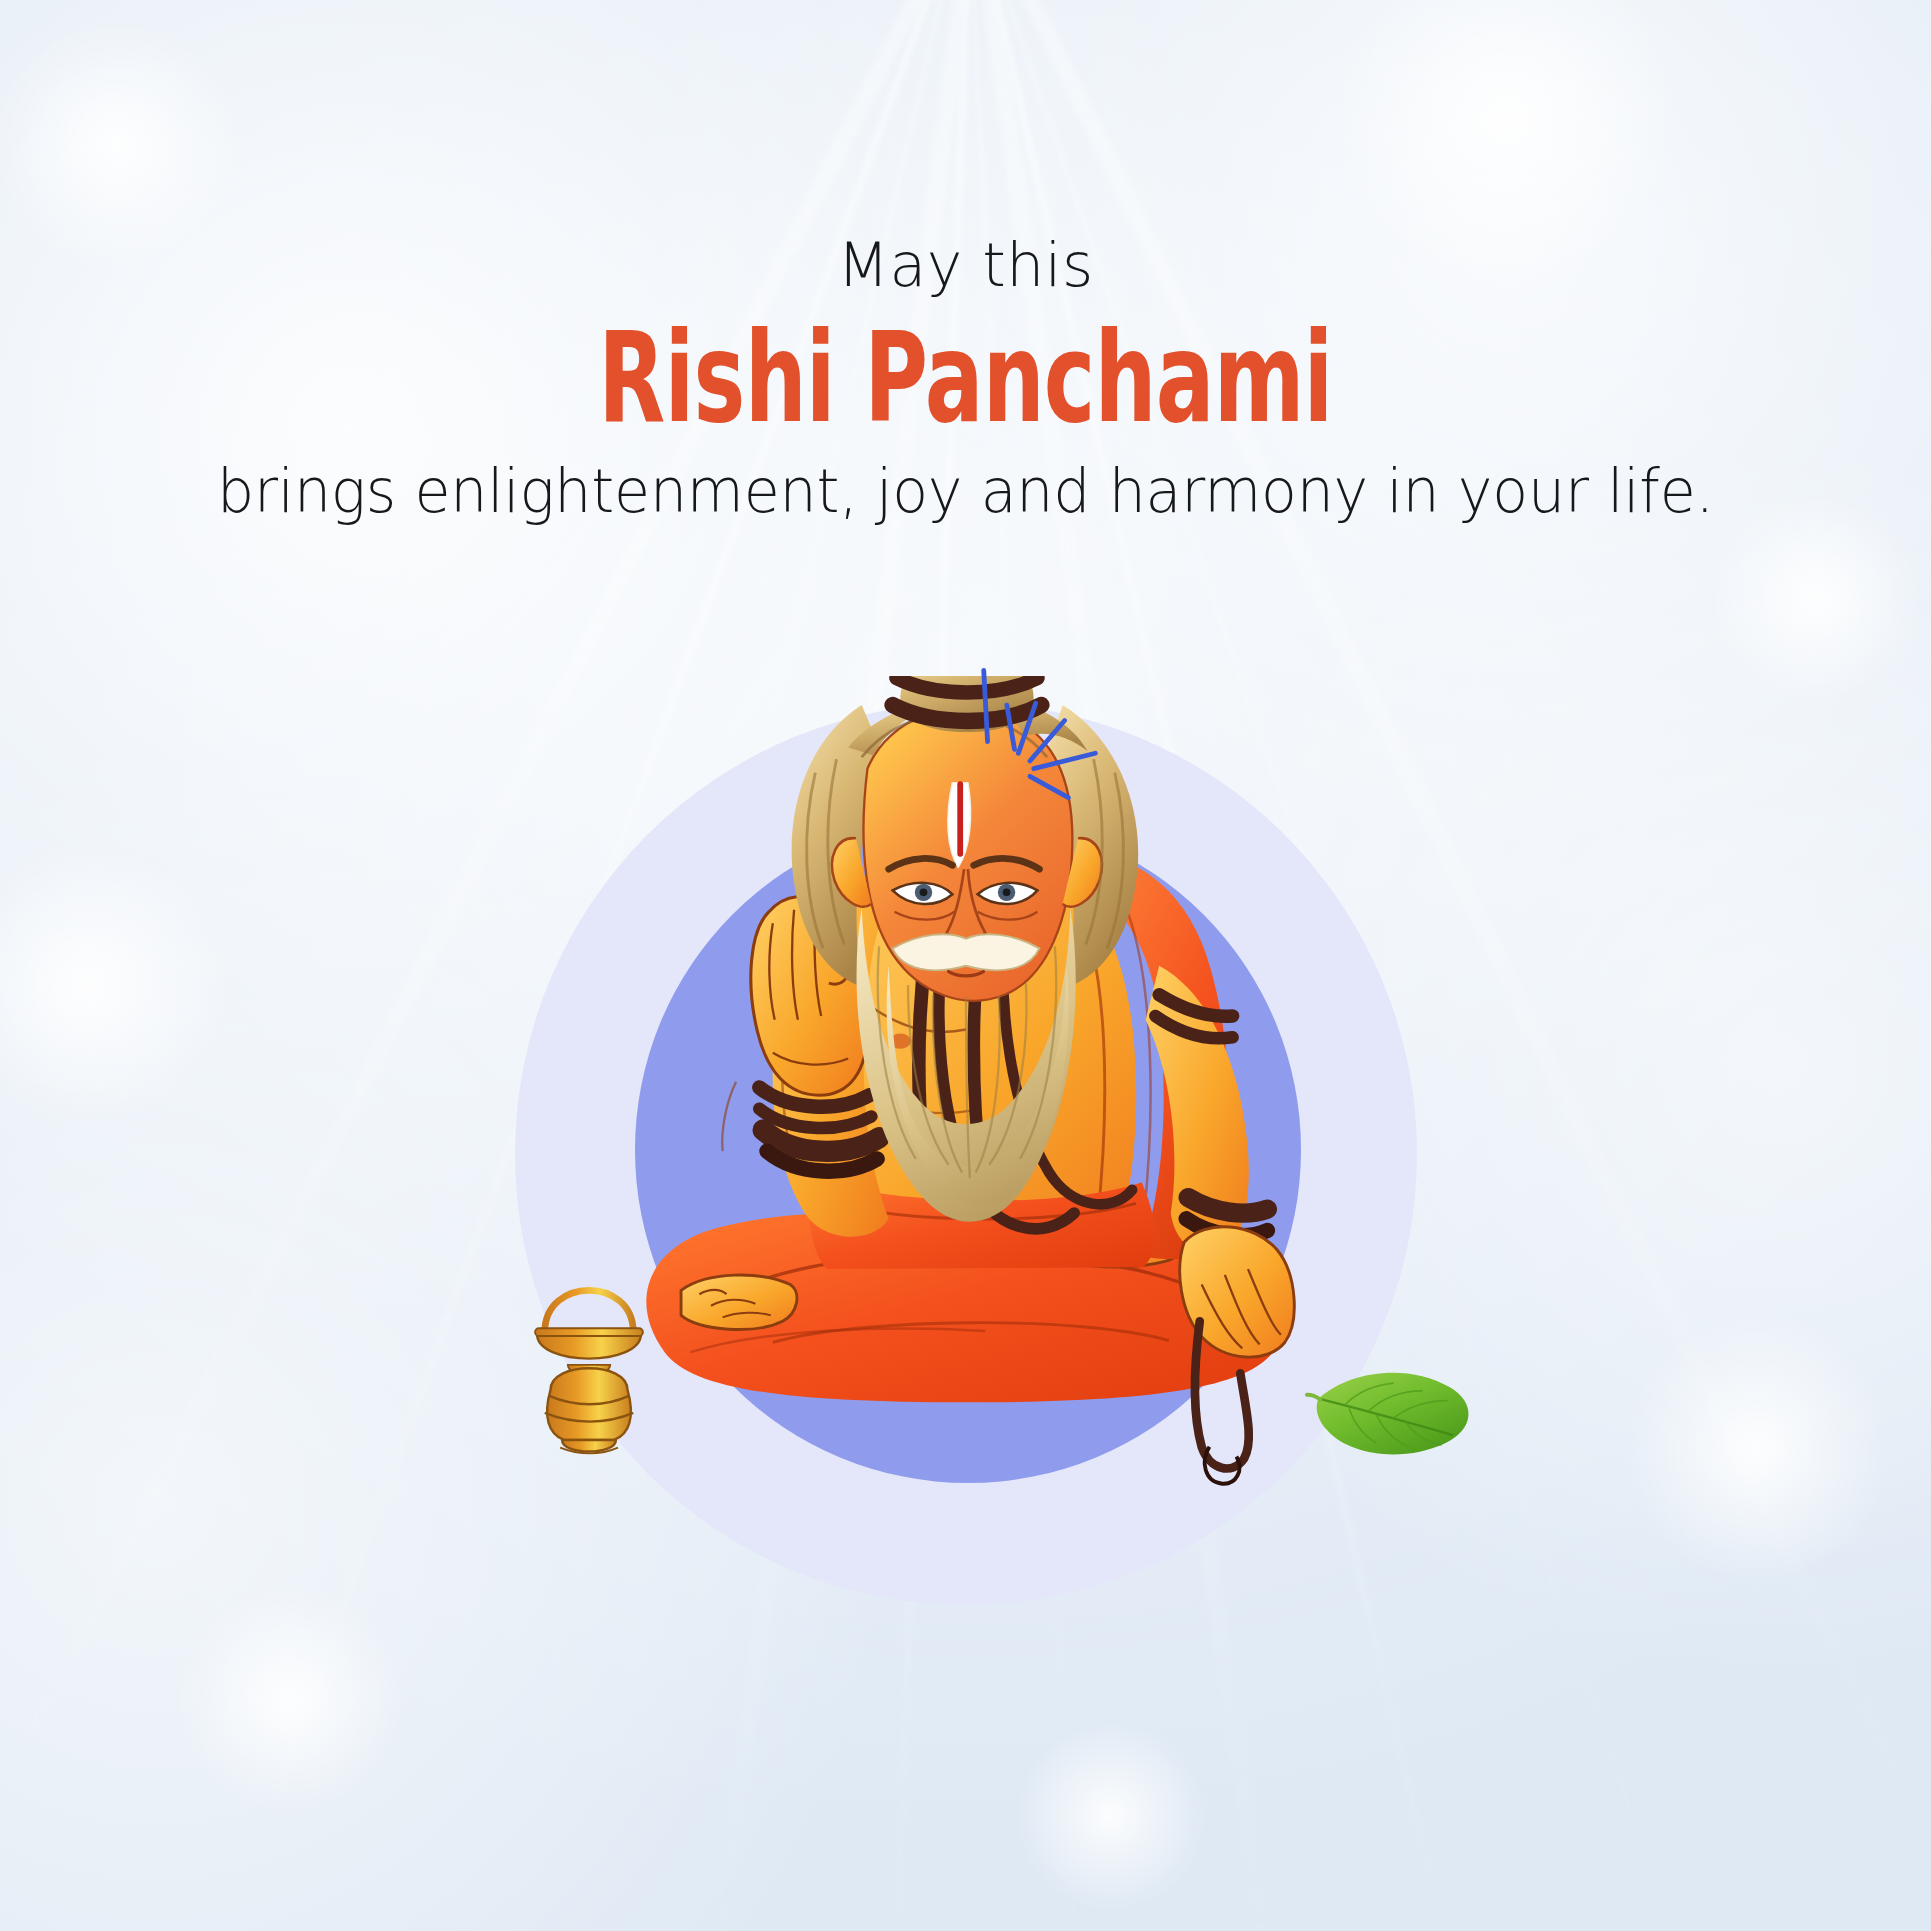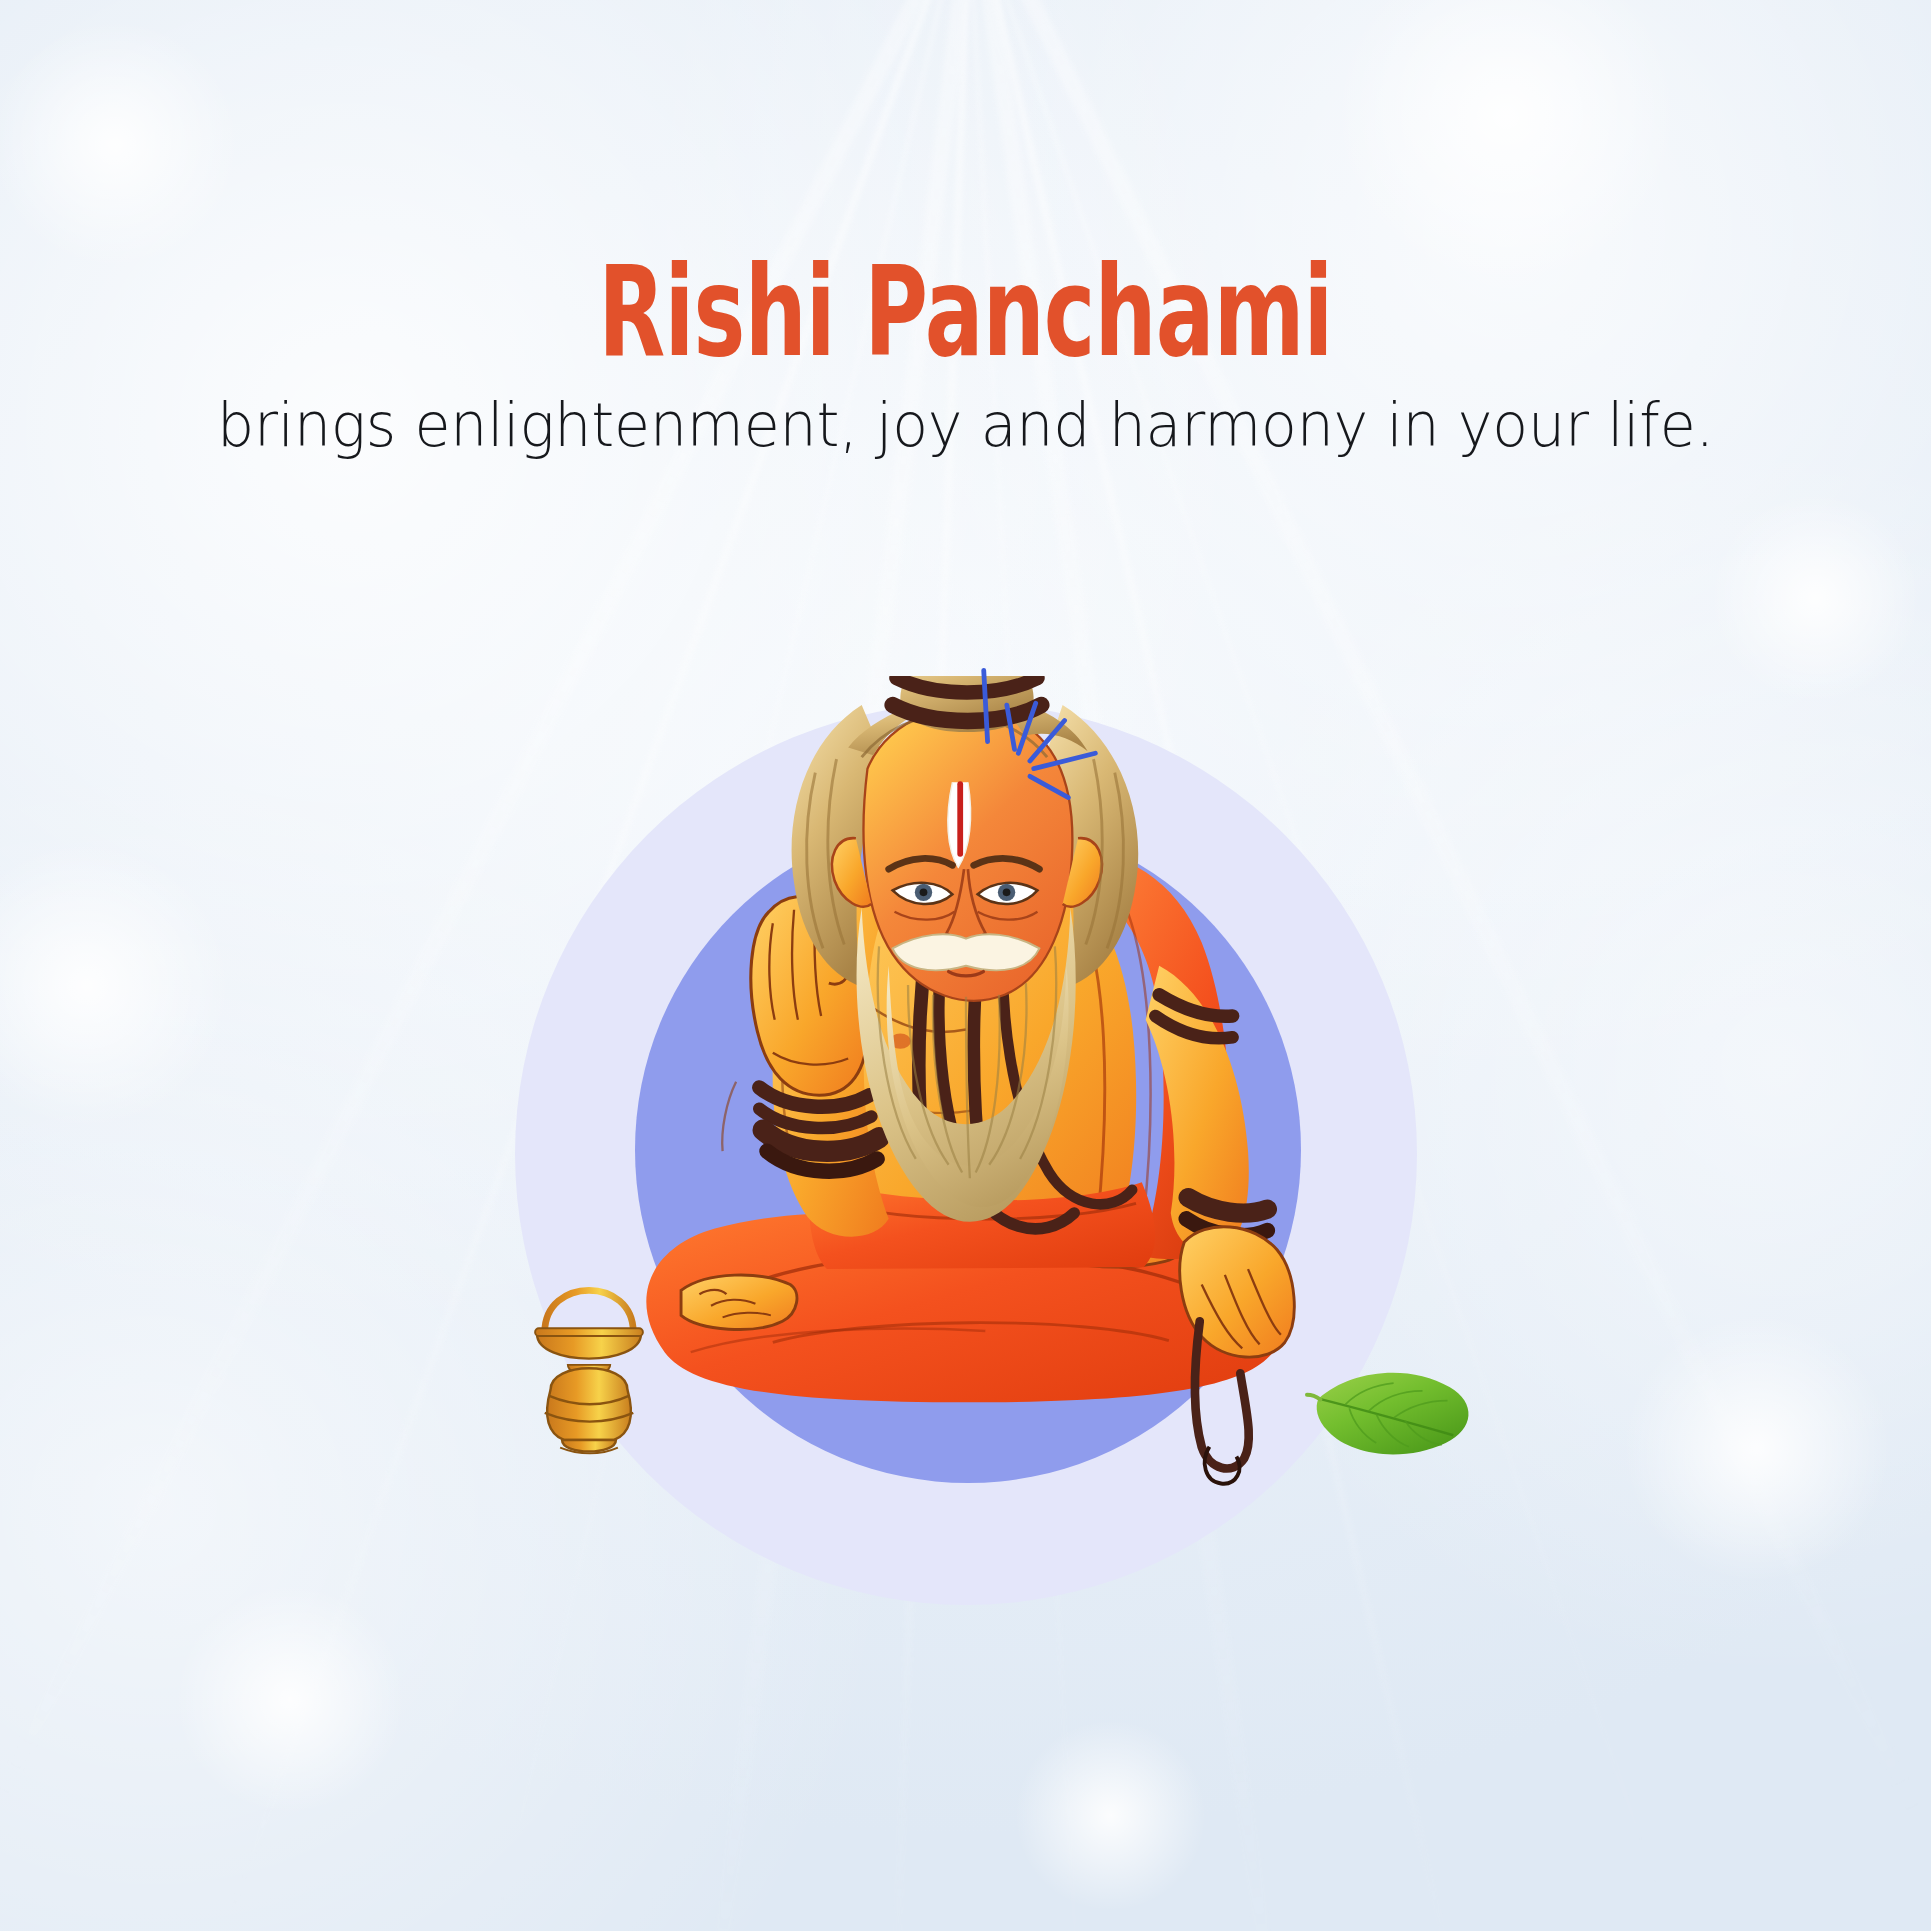--- a/index.html
+++ b/index.html
@@ -88,20 +88,21 @@
       <div class="bokeh" style="left: -9.7px; top: 19.3px; width: 251px; height: 251px;"></div>
       <div class="bokeh" style="left: 1332px; top: -58px; width: 348px; height: 348px;"></div>
       <div class="bokeh" style="left: 1709px; top: 492px; width: 212px; height: 212px;"></div>
       <div class="bokeh" style="left: -58px; top: 840px; width: 290px; height: 290px;"></div>
       <div class="bokeh" style="left: 1622px; top: 1313px; width: 270px; height: 270px;"></div>
       <div class="bokeh" style="left: 174px; top: 1583px; width: 232px; height: 232px;"></div>
       <div class="bokeh" style="left: 1014px; top: 1719px; width: 193px; height: 193px;"></div>
     </div>
 
   <div class="text-block">
+    <div class="line-sm">May this</div>
     <div class="line-title">Rishi Panchami</div>
     <div class="line-body">brings enlightenment, joy and harmony in your life.</div>
   </div>
 
   <div class="scene">
 
     <div class="circle-outer"></div>
     <div class="circle-inner"></div>
 
     <svg class="figure" viewBox="0 0 1000 880" xmlns="http://www.w3.org/2000/svg">

